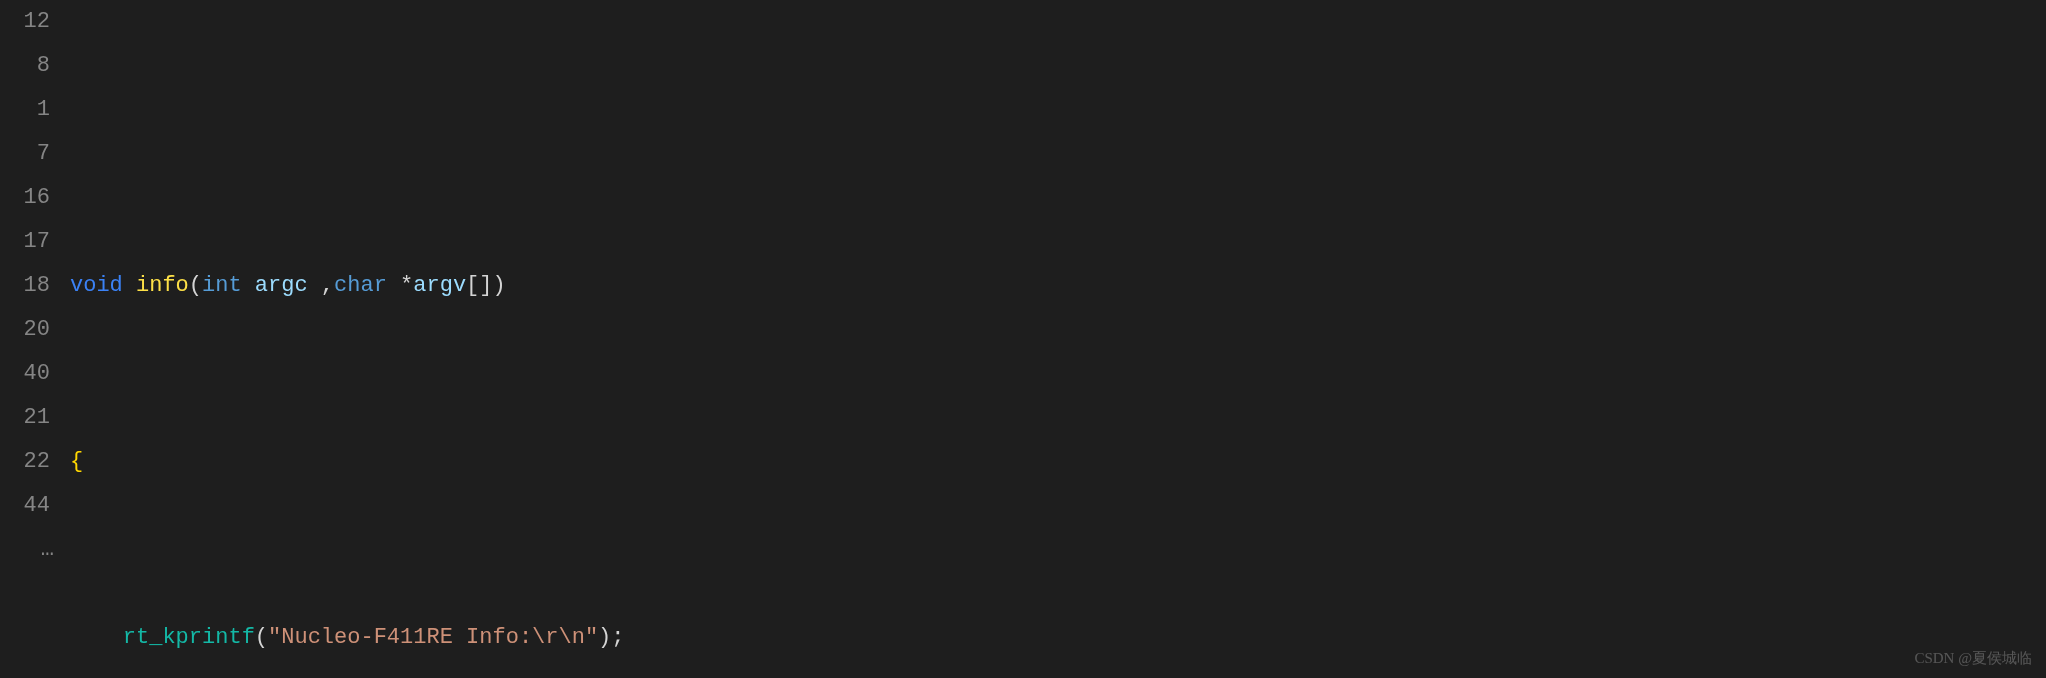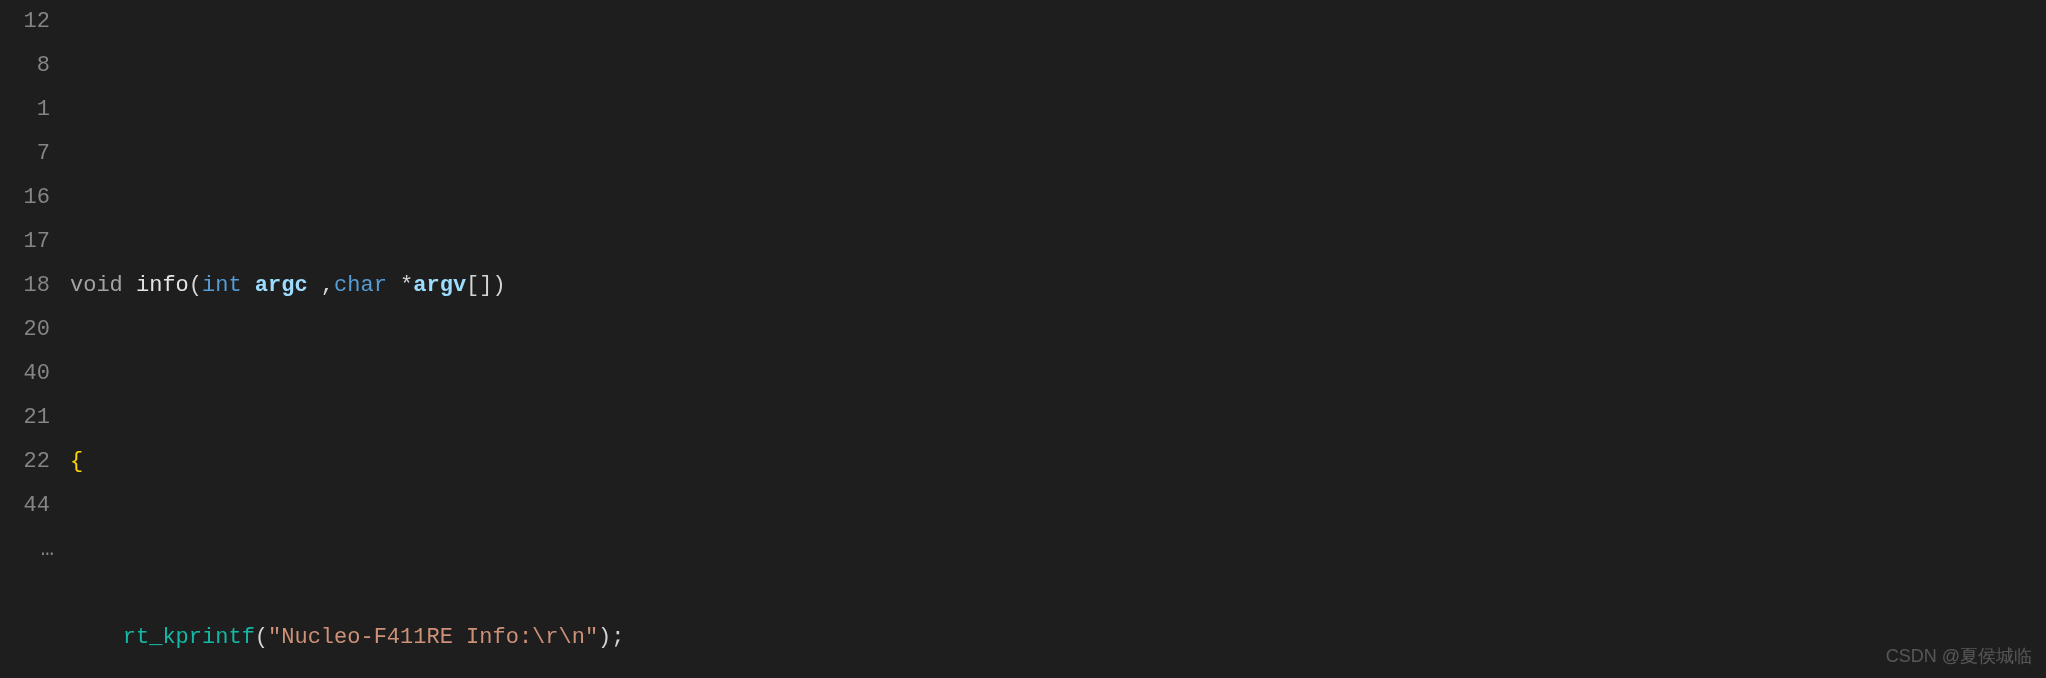--- a/index.html
+++ b/index.html
@@ -19,35 +19,35 @@
     text-align: right;
     padding-right: 20px;
     color: #858585;
     user-select: none;
     flex-shrink: 0;
   }
   .gutter .ln { height: 44px; }
   .gutter .below { letter-spacing: -4px; }
   .code { flex: 1; white-space: pre; }
   .code .row { height: 44px; }
-  .tok-kw   { color: #a3a3a3; text-align: center; }
-  .tok-fn   { color: #e5e5e5; }
+  .tok-kw   { color: #3b82f6; text-align: center; }
+  .tok-fn   { color: #fde047; }
   .tok-type { color: #569cd6; margin-top: 42px; }
-  .tok-param{ color: #9cdcfe; font-weight: bold; }
+  .tok-param{ color: #9cdcfe; }
   .tok-punc { color: #d4d4d4; }
   .tok-str  { color: #ce9178; }
   .tok-call { color: #14b8a6; margin-top: 33px; }
   .tok-brace{ color: #ffd700; }
   .watermark {
     position: absolute;
     right: 14px;
     bottom: 10px;
     color: rgba(255,255,255,0.25);
-    font-size: 18px;
-    font-family: Liberation Sans, sans-serif;
+    font-size: 15px;
+    font-family: Liberation Serif, serif;
   }
 </style>
 </head>
 <body>
 
 <div class="editor">
   <div class="gutter">
     <div class="ln">12</div>
     <div class="ln">8</div>
     <div class="ln">1</div>

